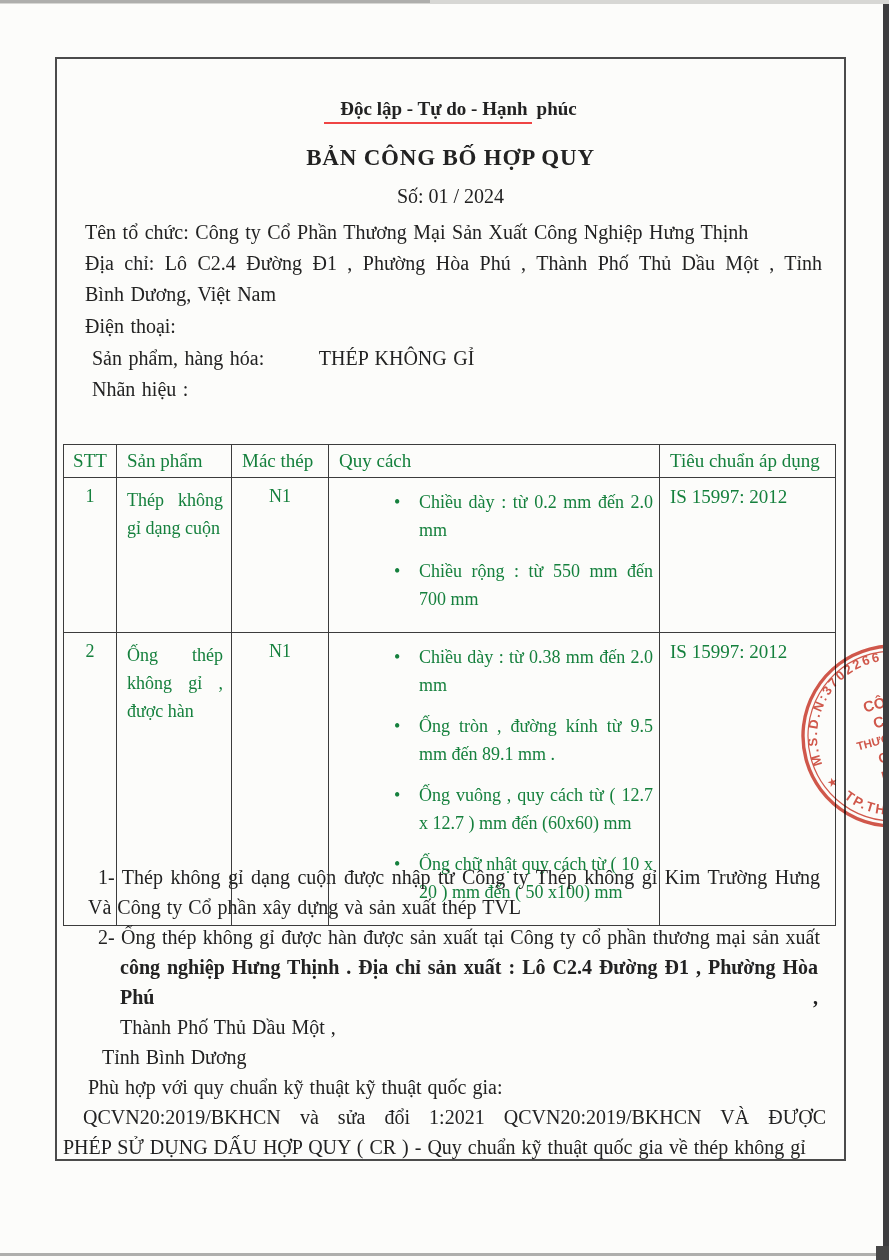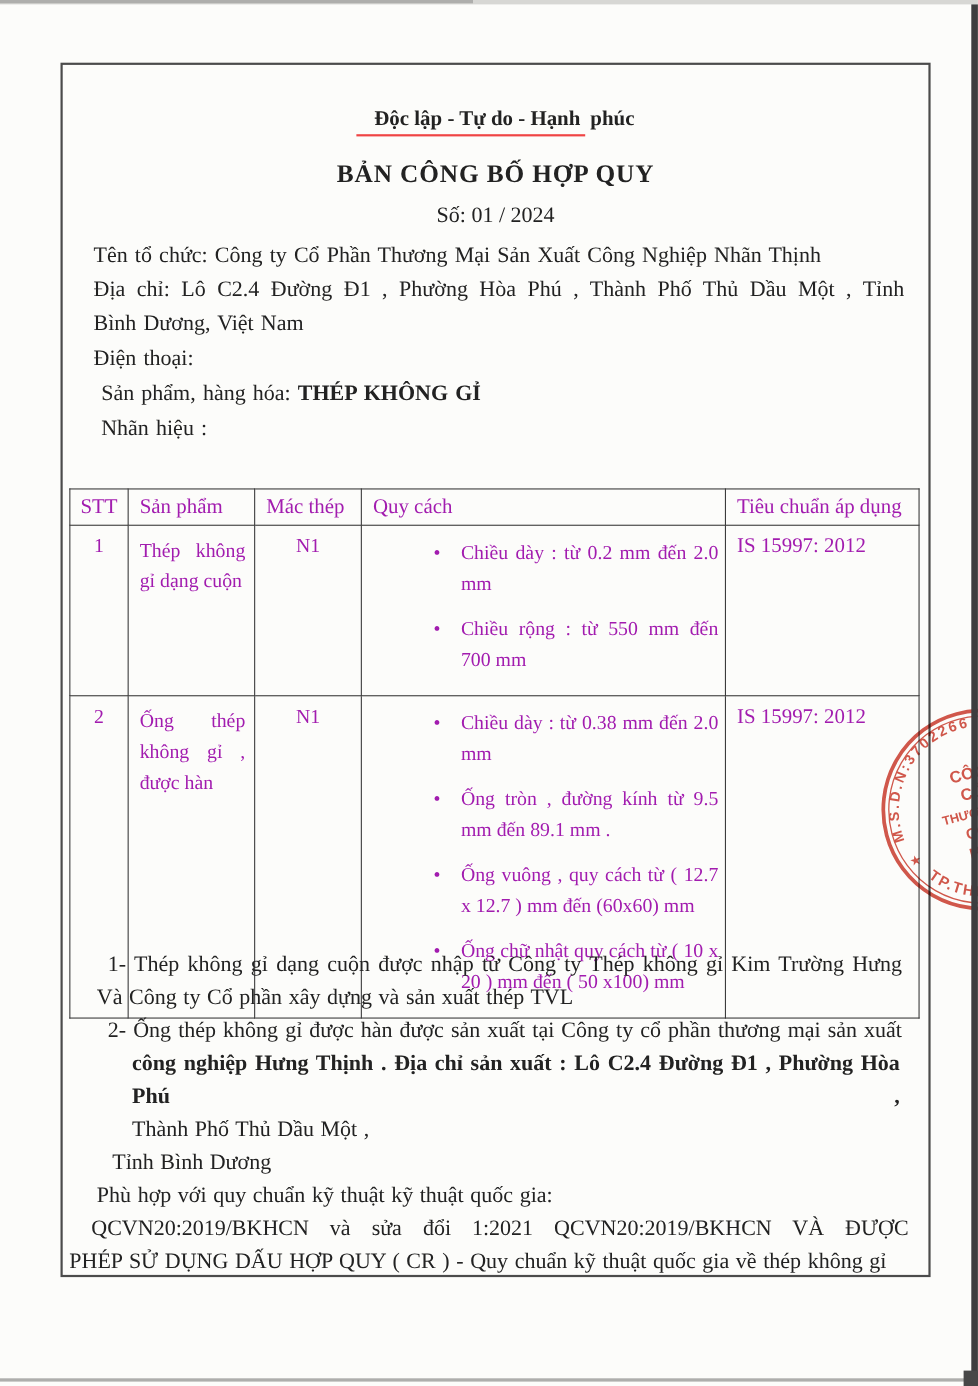--- a/index.html
+++ b/index.html
@@ -31,25 +31,25 @@
   .doc-number{top:126px;font-size:20px;}
 
   .info-line{position:absolute;left:28px;right:22px;font-size:20px;word-spacing:1.5px;line-height:26px;}
   .i-org{top:160px;}
   .i-addr1{top:191px;text-align:justify;text-align-last:justify;}
   .i-addr2{top:222px;}
   .i-phone{top:254px;}
   .i-prod{top:286px;left:35px;}
   .i-brand{top:317px;left:35px;}
   .i-intro{top:347px;left:35px;}
-  .bold{font-weight:bold;}
+  .bold{font-weight:normal;margin-left:48px;}
 
   
   .table-wrap{position:absolute;top:385px;left:6px;}
-  table{border-collapse:collapse;table-layout:fixed;width:772px;font-size:18px;color:#a21caf;}
+  table{border-collapse:collapse;table-layout:fixed;width:772px;font-size:18px;color:#15803d;}
   col.c1{width:53px;}col.c2{width:115px;}col.c3{width:97px;}col.c4{width:331px;}col.c5{width:176px;}
   th,td{border:1px solid #3c3c3c;vertical-align:top;padding:8px 6px 6px 10px;font-weight:normal;text-align:left;}
   thead th{height:28px;vertical-align:middle;font-size:19px;padding-top:2px;padding-bottom:2px;}
   th.ct,td.ct{text-align:center;padding-left:2px;padding-right:2px;}
   tr.r1{height:96px;}
   tr.r2{height:242px;}
   td.sp{text-align:justify;padding-right:8px;line-height:28px;}
   td.qc{padding-left:8px;padding-right:6px;}
   ul.specs{list-style:none;margin:2px 0 0 0;padding:0;}
   ul.specs li{position:relative;padding-left:82px;margin-bottom:13px;line-height:28px;text-align:justify;}
@@ -81,21 +81,21 @@
 <div class="strip-top-dark"></div>
 <div class="strip-bottom"></div>
 <div class="corner-mark"></div>
 
 <div class="border-box">
 
   <div class="abs center motto2"><span class="ul">Độc lập - Tự do - Hạnh</span><span class="tail">phúc</span></div>
   <div class="abs center doc-title">BẢN CÔNG BỐ HỢP QUY</div>
   <div class="abs center doc-number">Số: 01 / 2024</div>
 
-  <div class="info-line i-org">Tên tổ chức: Công ty Cổ Phần Thương Mại Sản Xuất Công Nghiệp Nhãn Thịnh</div>
+  <div class="info-line i-org">Tên tổ chức: Công ty Cổ Phần Thương Mại Sản Xuất Công Nghiệp Hưng Thịnh</div>
   <div class="info-line i-addr1">Địa chỉ: Lô C2.4 Đường Đ1 , Phường Hòa Phú , Thành Phố Thủ Dầu Một , Tỉnh</div>
   <div class="info-line i-addr2">Bình Dương, Việt Nam</div>
   <div class="info-line i-phone">Điện thoại:</div>
   <div class="info-line i-prod"><span>Sản phẩm, hàng hóa: </span><span class="bold">THÉP KHÔNG GỈ</span></div>
   <div class="info-line i-brand">Nhãn hiệu :</div>
 
   <div class="table-wrap">
     <table>
       <colgroup>
           <col class="c1">

